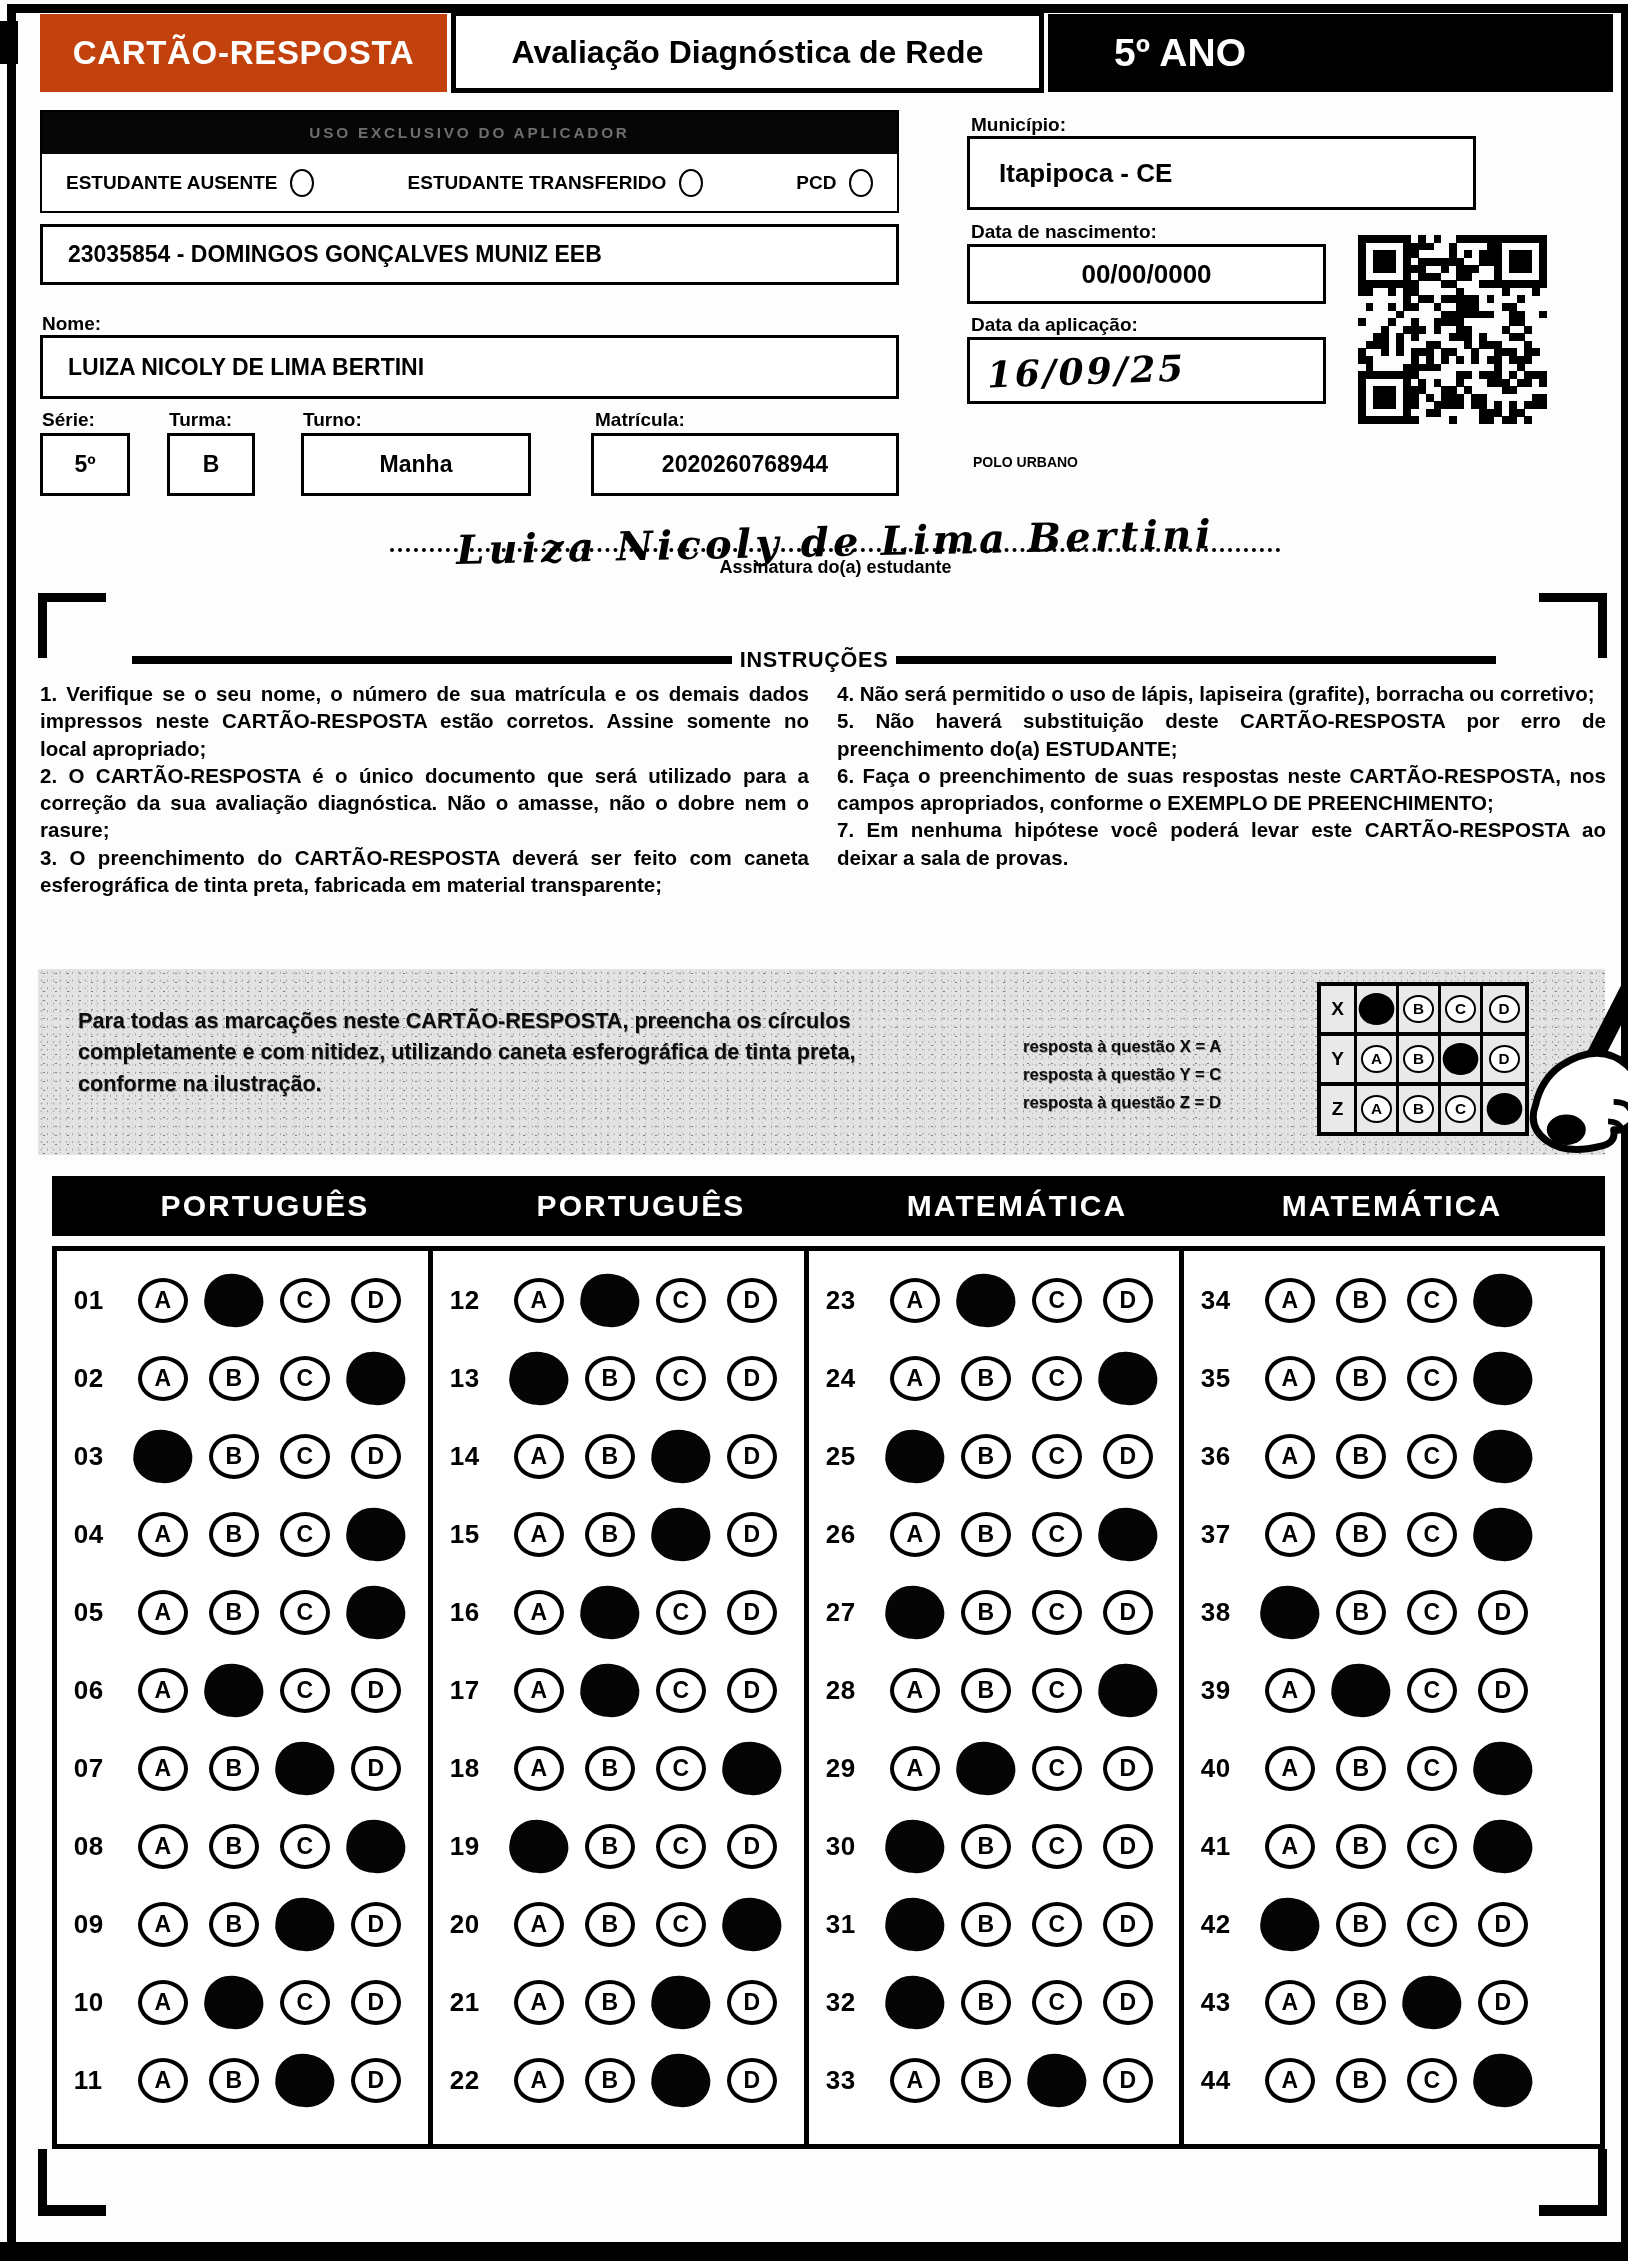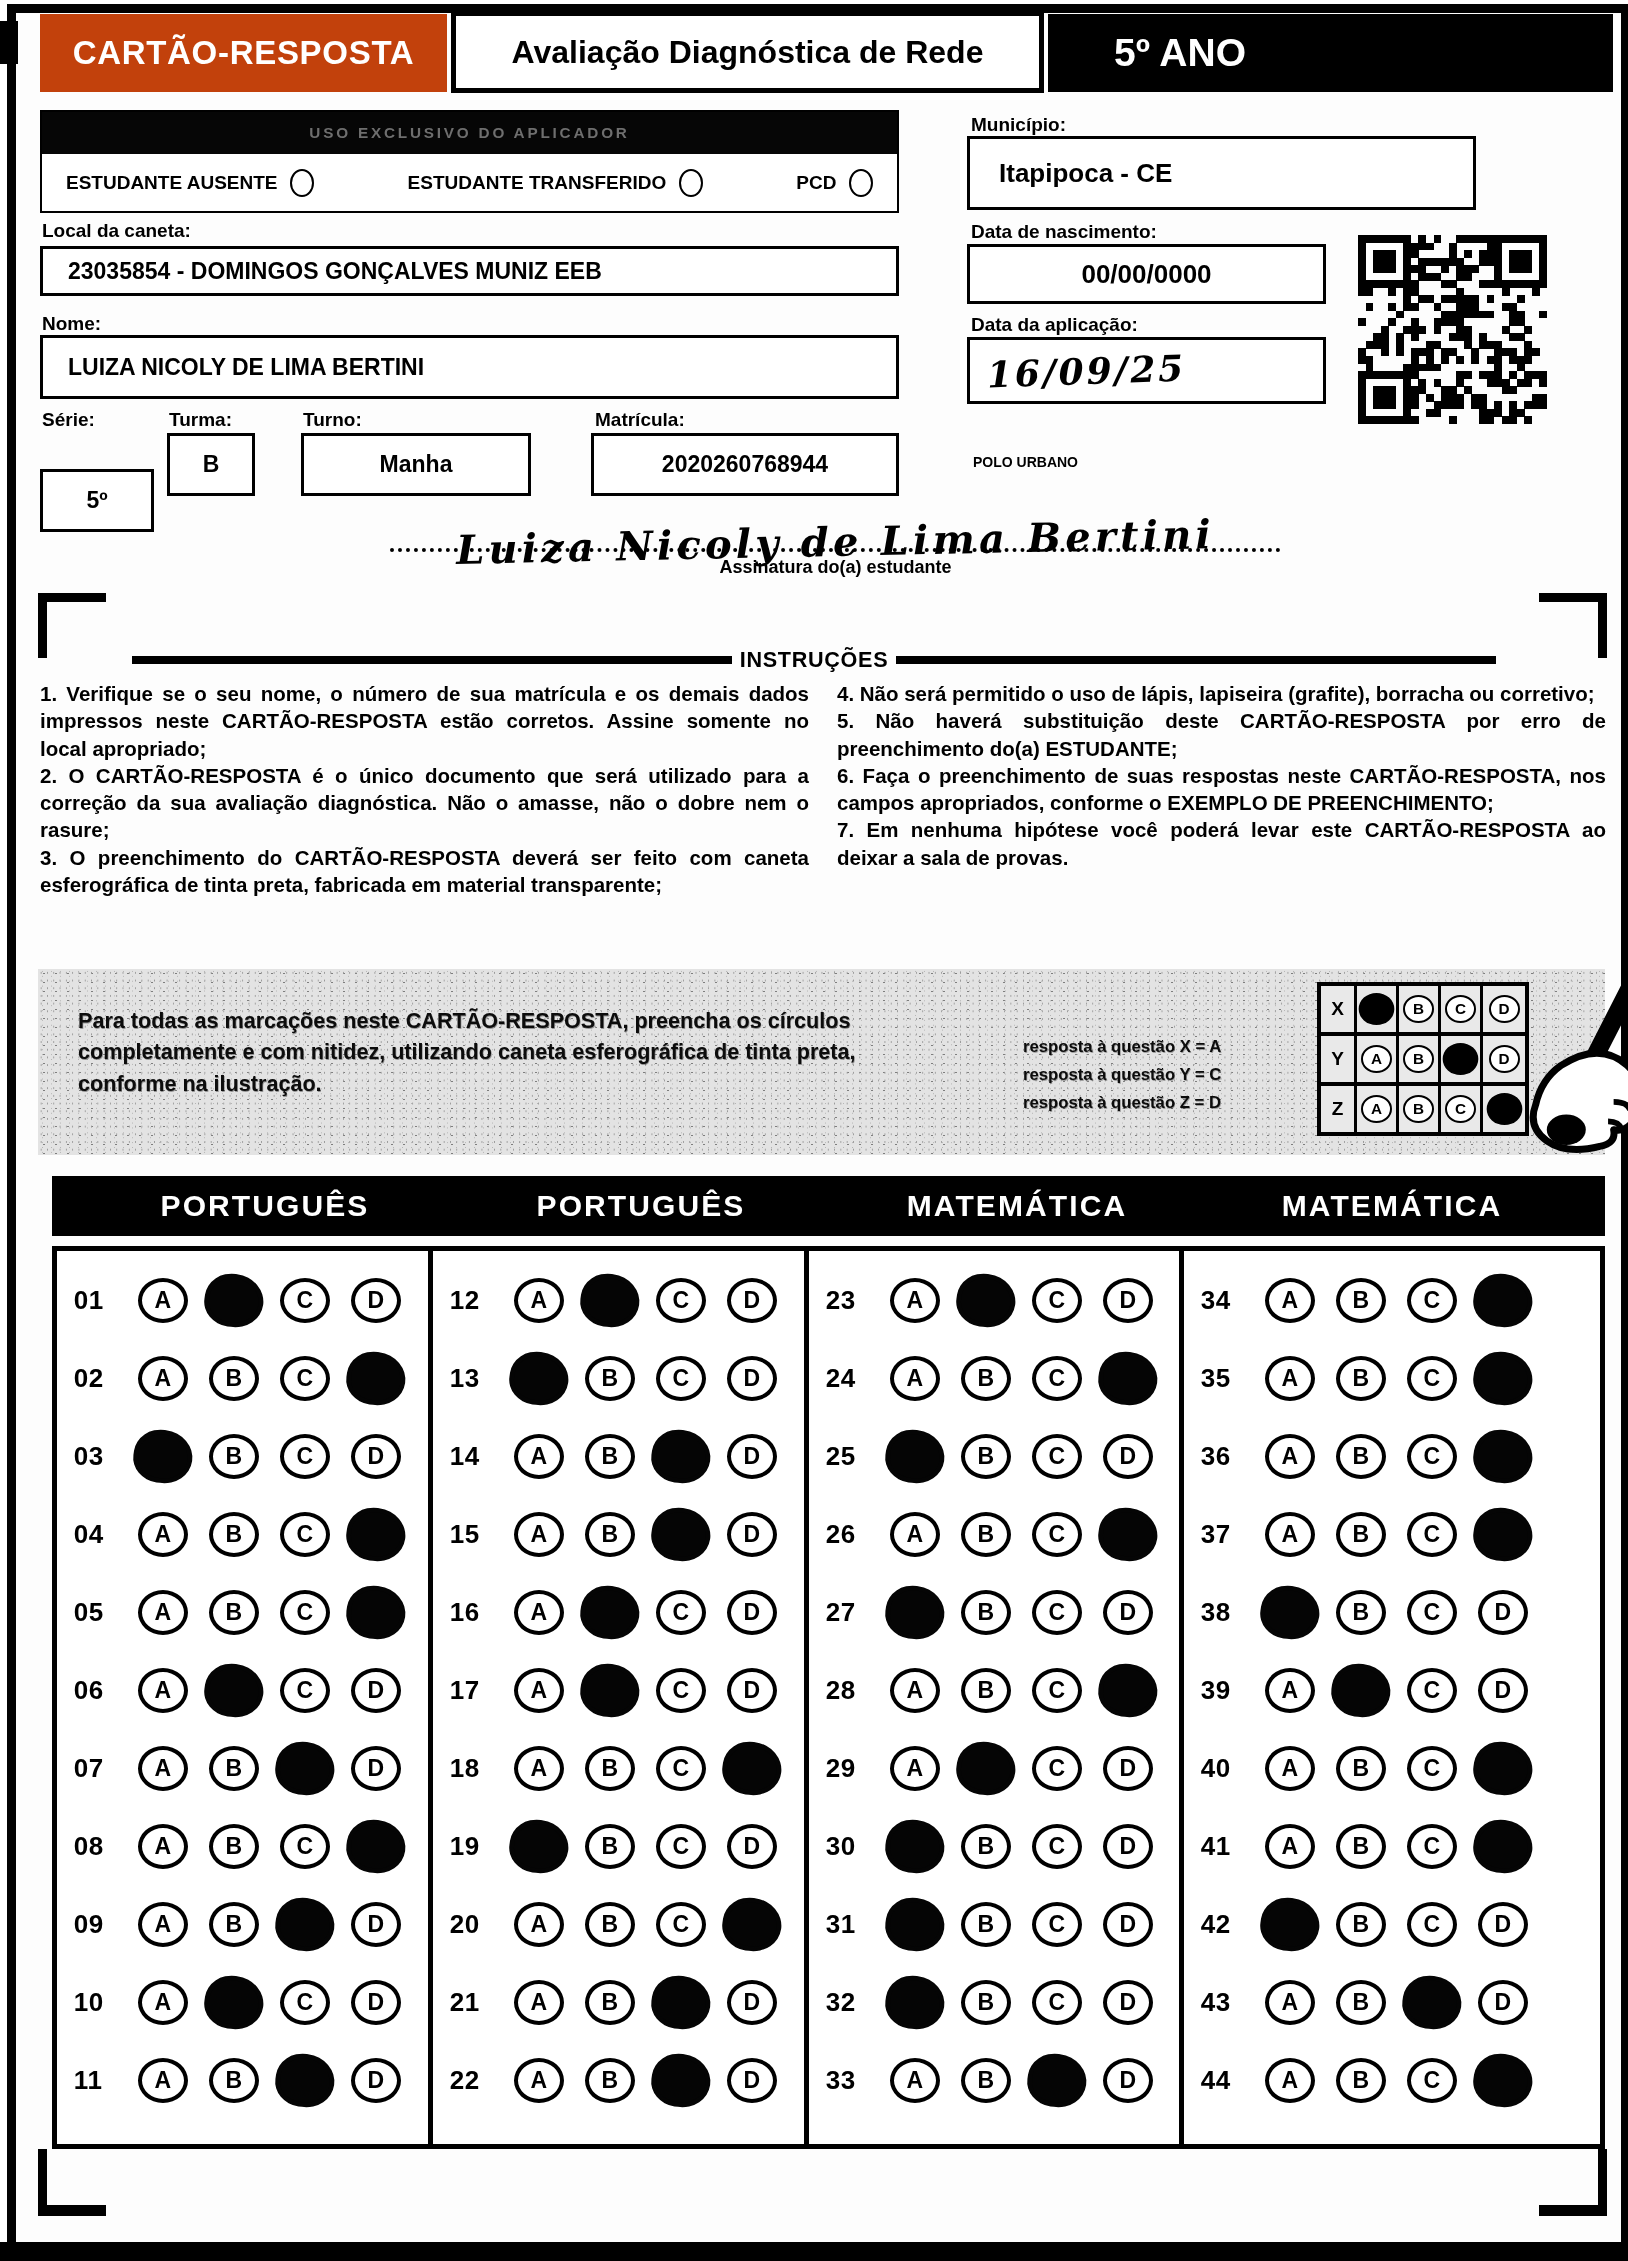--- a/index.html
+++ b/index.html
@@ -115,31 +115,31 @@
         <span class="ocircle"></span>
       </span>
       <span class="status-item">
         <span>PCD</span>
         <span class="ocircle"></span>
       </span>
     </div>
   </div>
 
   <div class="flabel" style="left:42px;top:220px;">Local da caneta:</div>
-  <div class="fbox" style="left:40px;top:246px;width:859px;height:50px;padding-left:25px;">
+  <div class="fbox" style="left:40px;top:224px;width:859px;height:61px;padding-left:25px;">
     <span>23035854 - DOMINGOS GONÇALVES MUNIZ EEB</span>
   </div>
 
   <div class="flabel" style="left:42px;top:313px;">Nome:</div>
   <div class="fbox" style="left:40px;top:335px;width:859px;height:64px;padding-left:25px;">
     <span>LUIZA NICOLY DE LIMA BERTINI</span>
   </div>
 
   <div class="flabel" style="left:42px;top:409px;">Série:</div>
-  <div class="fbox center" style="left:40px;top:433px;width:114px;height:63px;margin-top:36px;">
+  <div class="fbox center" style="left:40px;top:433px;width:90px;height:63px;">
     <span>5º</span>
   </div>
 
   <div class="flabel" style="left:169px;top:409px;">Turma:</div>
   <div class="fbox center" style="left:167px;top:433px;width:88px;height:63px;">
     <span>B</span>
   </div>
 
   <div class="flabel" style="left:303px;top:409px;">Turno:</div>
   <div class="fbox center" style="left:301px;top:433px;width:230px;height:63px;">

